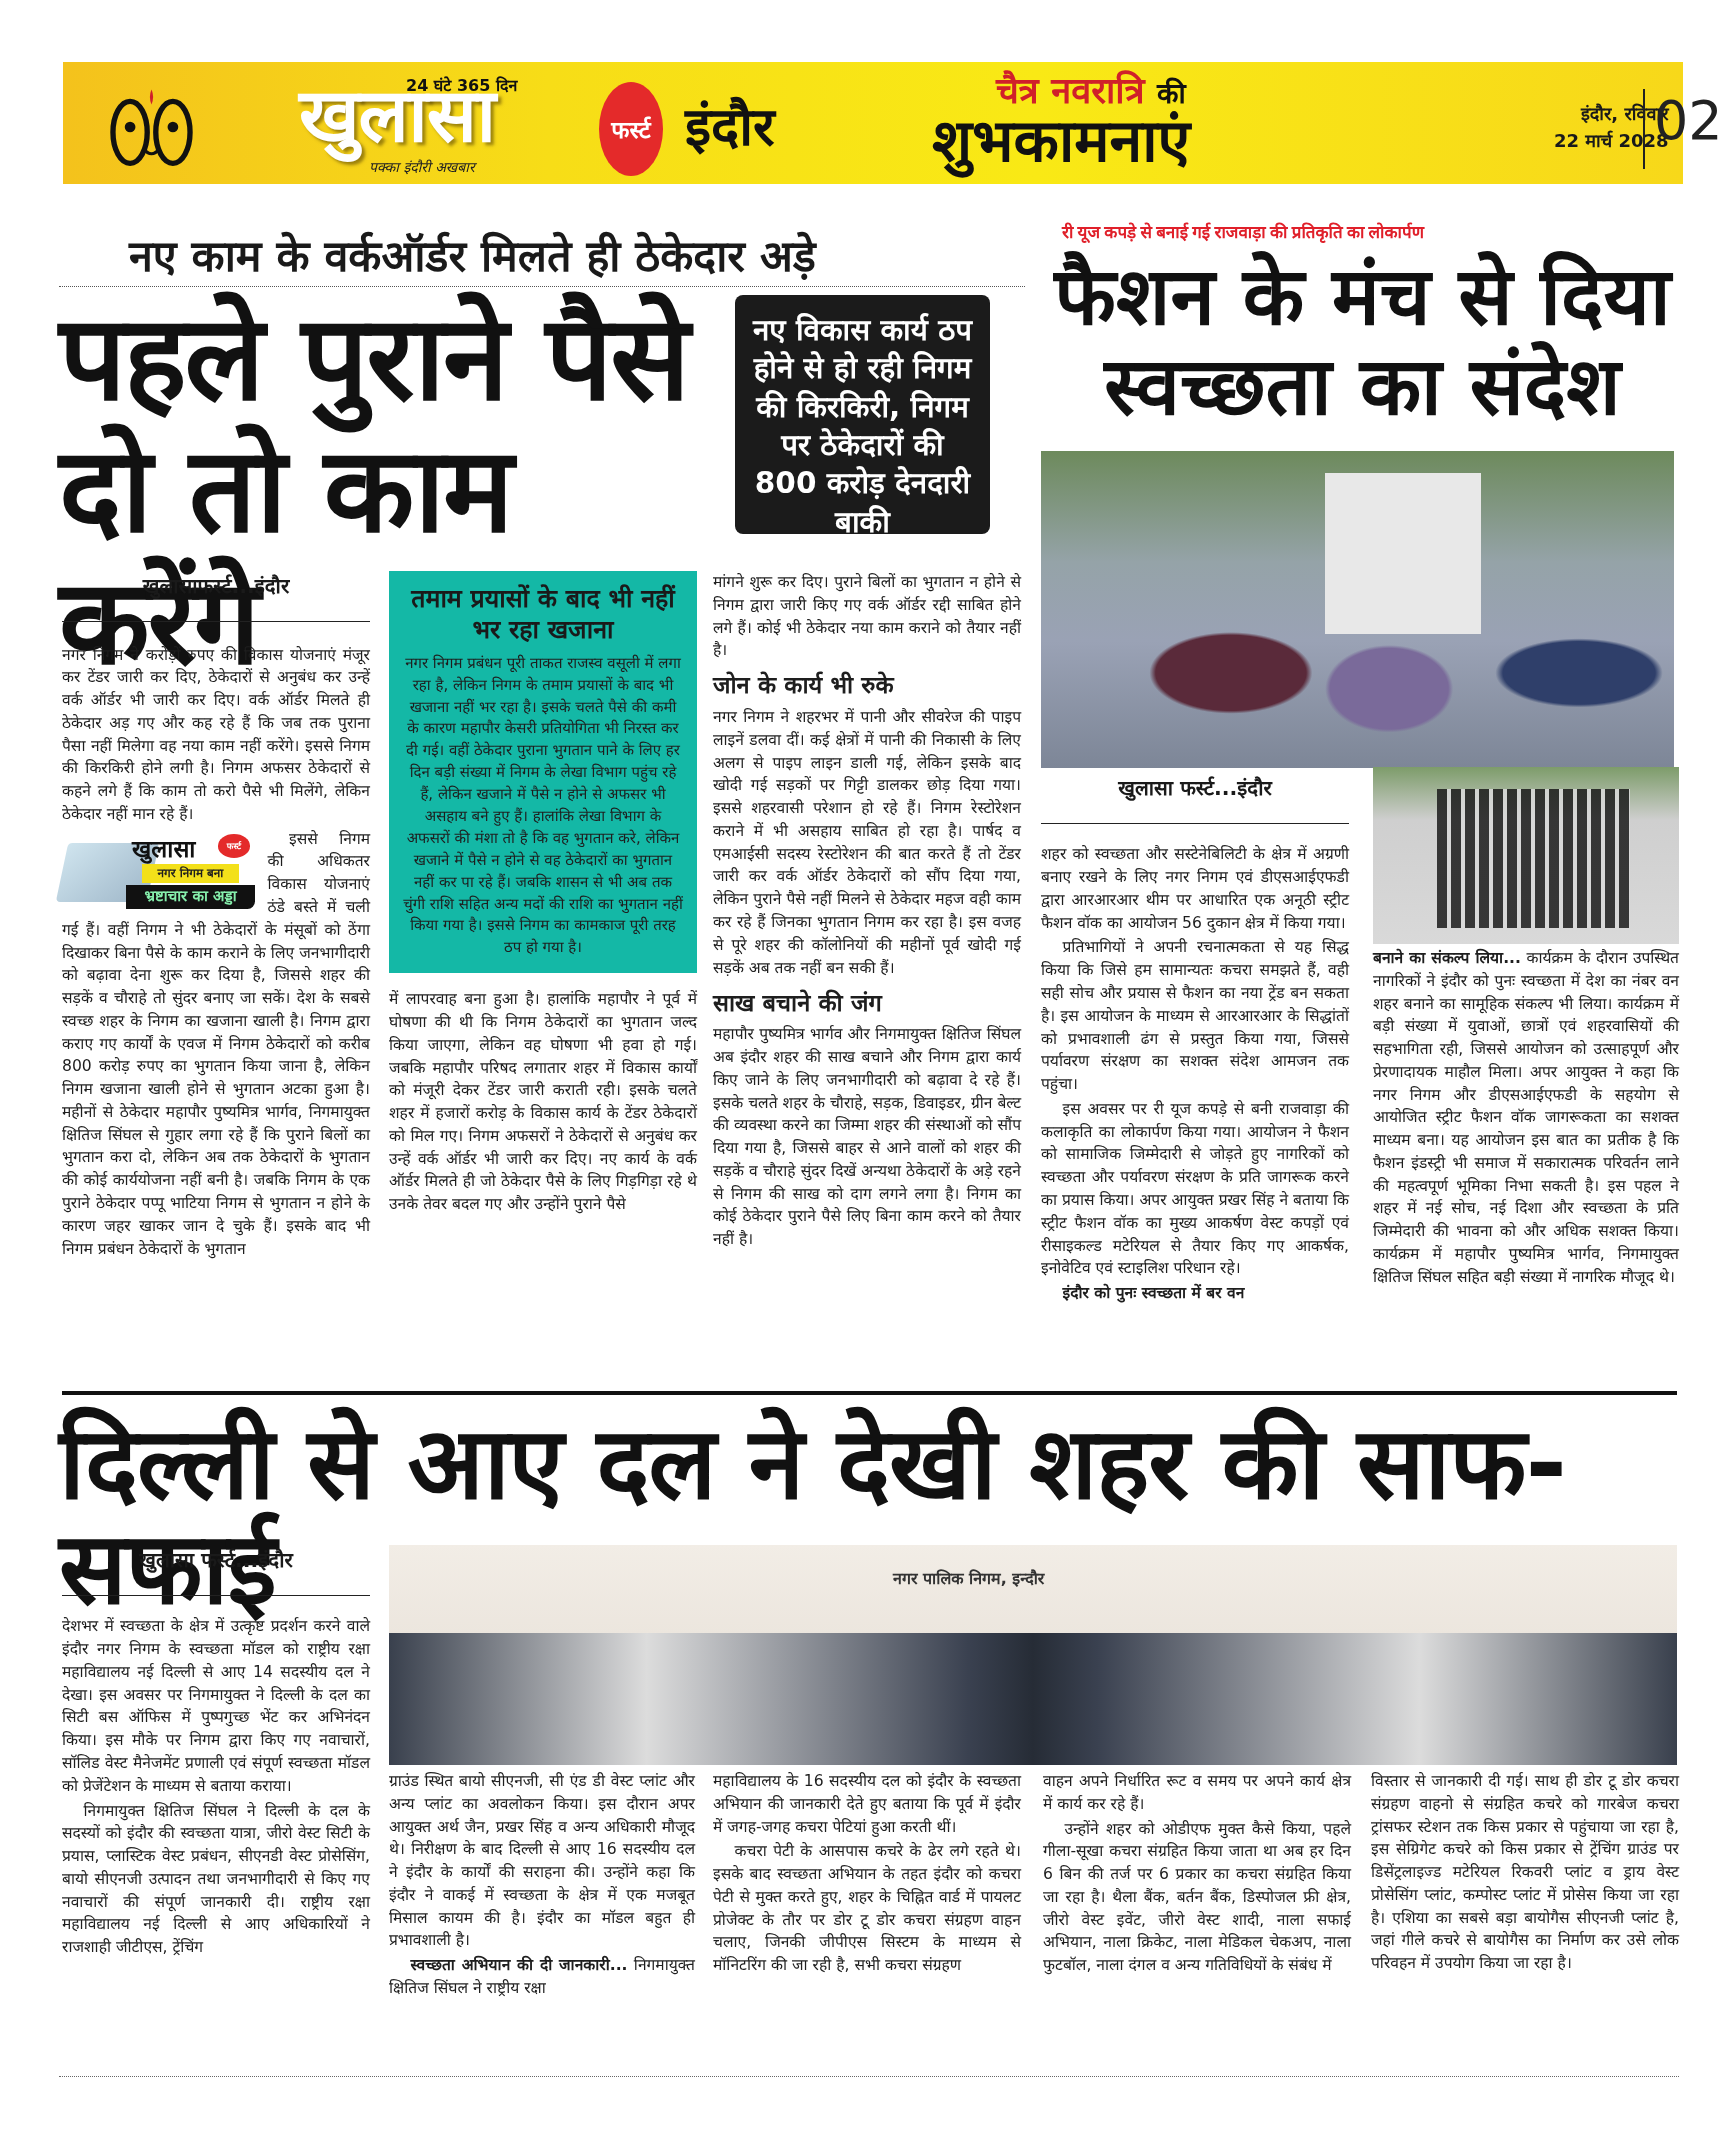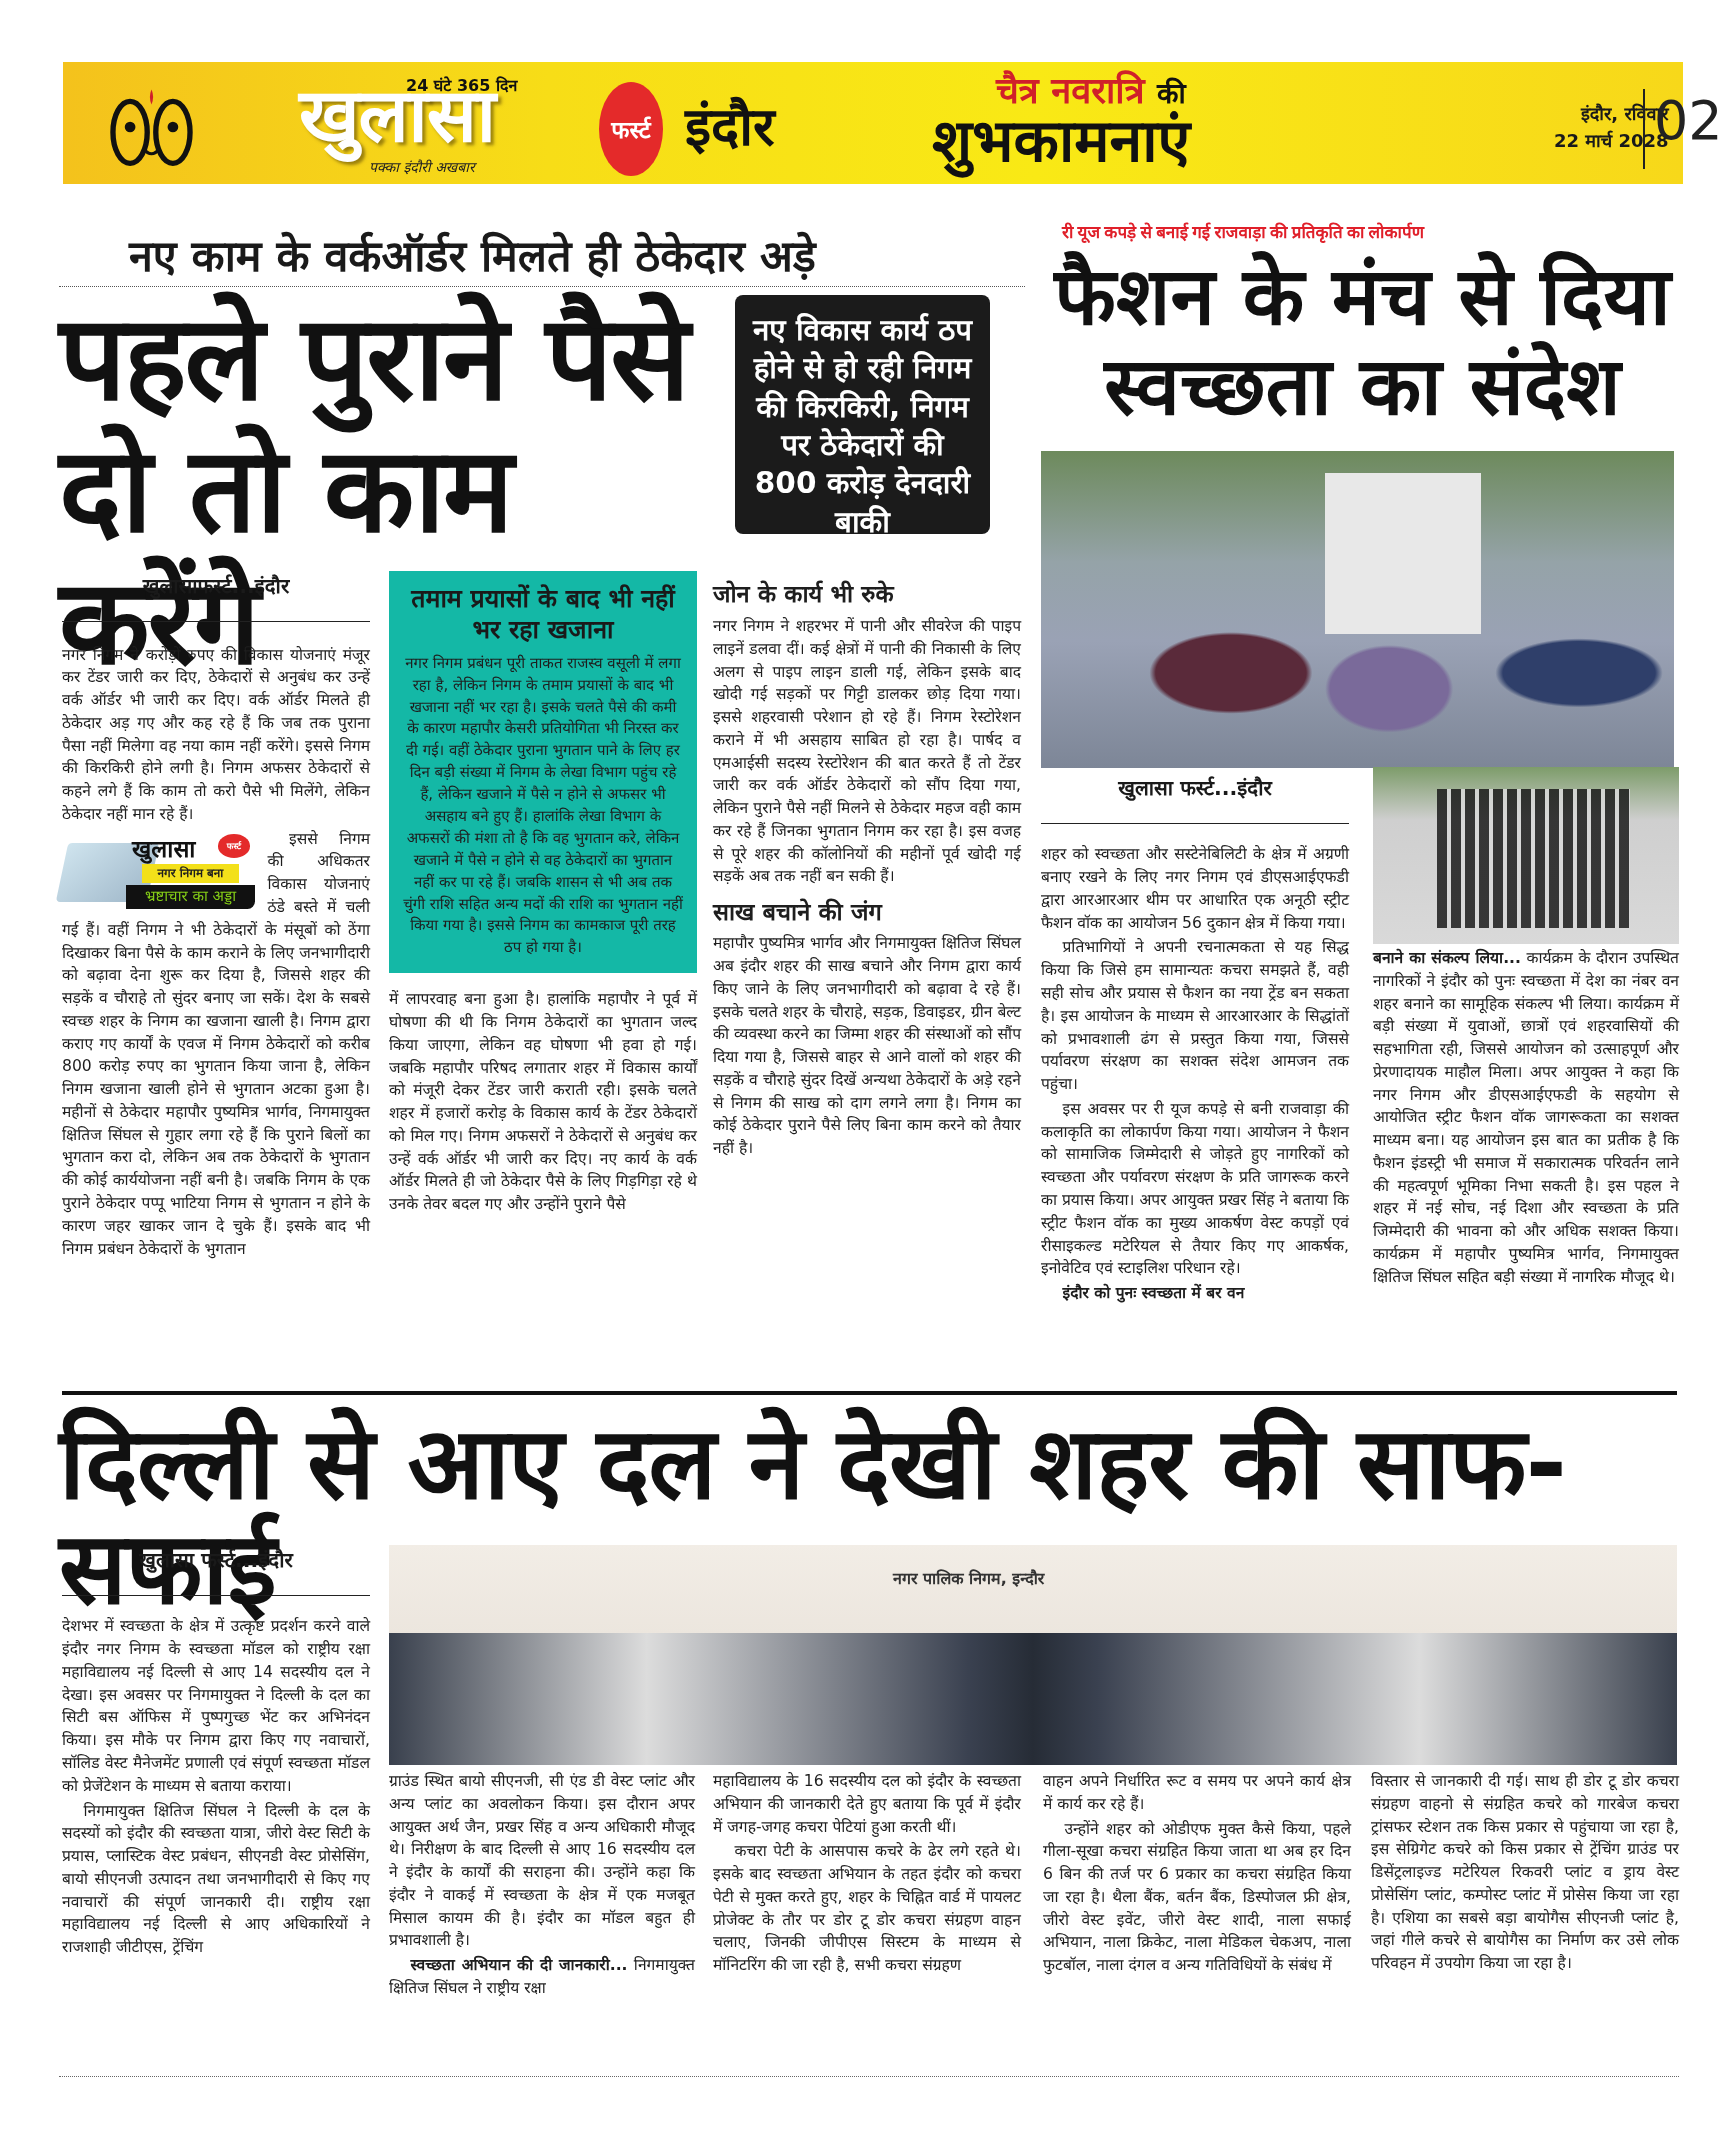--- a/index.html
+++ b/index.html
@@ -53,21 +53,21 @@
 
   .inline-logo { float: left; width: 198px; height: 80px; margin: 4.3px 7.5px 4.3px 0; position: relative; }
   .inline-logo .il-photo { position: absolute; left: 0; top: 10.7px; width: 91px; height: 59px;
     background: linear-gradient(135deg,#cfe4ee,#9fb7c9); transform: skewX(-12deg); border-radius: 4.3px; }
   .inline-logo .il-brand { position: absolute; left: 70px; top: 0; font-size: 23.6px; font-weight: bold; color: #111; }
   .inline-logo .il-first { position: absolute; left: 156px; top: 2.1px; width: 32px; height: 23.6px; background: #e42a2a;
     border-radius: 50%; color: #fff; font-size: 8.6px; font-weight: bold; display: flex; align-items: center; justify-content: center; }
   .inline-logo .il-yellow { position: absolute; left: 80px; top: 32px; width: 97px; height: 19.3px; background: #f3e01a;
     font-size: 11.8px; font-weight: bold; text-align: center; line-height: 19.3px; }
   .inline-logo .il-black { position: absolute; left: 64px; top: 53px; width: 129px; height: 23.6px; background: #111;
-    color: #84cc16; font-size: 15px; font-weight: normal; text-align: center; line-height: 23.6px; border-radius: 0 0 7.5px 0; }
+    color: #86efac; font-size: 15px; font-weight: bold; text-align: center; line-height: 23.6px; border-radius: 0 0 7.5px 0; }
 
   
   .story2-kicker { position: absolute; left: 1062px; top: 220px; font-size: 17px; color: #e0202a; font-family: Liberation Serif, serif; }
   .story2-headline { position: absolute; left: 1046px; top: 252px; width: 633px; font-size: 80px; text-align: center; line-height: 1.12; }
   .photo-fashion { left: 1041px; top: 451px; width: 633px; height: 317px;
     background:
       radial-gradient(ellipse at 30% 70%, #5a2a3a 0 12%, transparent 13%),
       radial-gradient(ellipse at 55% 75%, #7a6a9a 0 12%, transparent 13%),
       radial-gradient(ellipse at 85% 70%, #2f3f6a 0 10%, transparent 11%),
       linear-gradient(180deg, #6d8a5c 0%, #95a3a8 35%, #9aa2b5 60%, #7d8697 100%); }
@@ -149,20 +149,21 @@
 <div class="col c2">
   <div class="sidebar-box">
     <div class="sb-head">तमाम प्रयासों के बाद भी नहीं भर रहा खजाना</div>
     <div class="body-text">नगर निगम प्रबंधन पूरी ताकत राजस्व वसूली में लगा रहा है, लेकिन निगम के तमाम प्रयासों के बाद भी खजाना नहीं भर रहा है। इसके चलते पैसे की कमी के कारण महापौर केसरी प्रतियोगिता भी निरस्त कर दी गई। वहीं ठेकेदार पुराना भुगतान पाने के लिए हर दिन बड़ी संख्या में निगम के लेखा विभाग पहुंच रहे हैं, लेकिन खजाने में पैसे न होने से अफसर भी असहाय बने हुए हैं। हालांकि लेखा विभाग के अफसरों की मंशा तो है कि वह भुगतान करे, लेकिन खजाने में पैसे न होने से वह ठेकेदारों का भुगतान नहीं कर पा रहे हैं। जबकि शासन से भी अब तक चुंगी राशि सहित अन्य मदों की राशि का भुगतान नहीं किया गया है। इससे निगम का कामकाज पूरी तरह ठप हो गया है।</div>
   </div>
   <div class="body-text">में लापरवाह बना हुआ है। हालांकि महापौर ने पूर्व में घोषणा की थी कि निगम ठेकेदारों का भुगतान जल्द किया जाएगा, लेकिन वह घोषणा भी हवा हो गई। जबकि महापौर परिषद लगातार शहर में विकास कार्यों को मंजूरी देकर टेंडर जारी कराती रही। इसके चलते शहर में हजारों करोड़ के विकास कार्य के टेंडर ठेकेदारों को मिल गए। निगम अफसरों ने ठेकेदारों से अनुबंध कर उन्हें वर्क ऑर्डर भी जारी कर दिए। नए कार्य के वर्क ऑर्डर मिलते ही जो ठेकेदार पैसे के लिए गिड़गिड़ा रहे थे उनके तेवर बदल गए और उन्होंने पुराने पैसे</div>
 </div>
 
 <div class="col c3">
   <div class="body-text">
+    <p>मांगने शुरू कर दिए। पुराने बिलों का भुगतान न होने से निगम द्वारा जारी किए गए वर्क ऑर्डर रद्दी साबित होने लगे हैं। कोई भी ठेकेदार नया काम कराने को तैयार नहीं है।</p>
     <div class="subhead">जोन के कार्य भी रुके</div>
     <p>नगर निगम ने शहरभर में पानी और सीवरेज की पाइप लाइनें डलवा दीं। कई क्षेत्रों में पानी की निकासी के लिए अलग से पाइप लाइन डाली गई, लेकिन इसके बाद खोदी गई सड़कों पर गिट्टी डालकर छोड़ दिया गया। इससे शहरवासी परेशान हो रहे हैं। निगम रेस्टोरेशन कराने में भी असहाय साबित हो रहा है। पार्षद व एमआईसी सदस्य रेस्टोरेशन की बात करते हैं तो टेंडर जारी कर वर्क ऑर्डर ठेकेदारों को सौंप दिया गया, लेकिन पुराने पैसे नहीं मिलने से ठेकेदार महज वही काम कर रहे हैं जिनका भुगतान निगम कर रहा है। इस वजह से पूरे शहर की कॉलोनियों की महीनों पूर्व खोदी गई सड़कें अब तक नहीं बन सकी हैं।</p>
     <div class="subhead">साख बचाने की जंग</div>
     <p>महापौर पुष्यमित्र भार्गव और निगमायुक्त क्षितिज सिंघल अब इंदौर शहर की साख बचाने और निगम द्वारा कार्य किए जाने के लिए जनभागीदारी को बढ़ावा दे रहे हैं। इसके चलते शहर के चौराहे, सड़क, डिवाइडर, ग्रीन बेल्ट की व्यवस्था करने का जिम्मा शहर की संस्थाओं को सौंप दिया गया है, जिससे बाहर से आने वालों को शहर की सड़कें व चौराहे सुंदर दिखें अन्यथा ठेकेदारों के अड़े रहने से निगम की साख को दाग लगने लगा है। निगम का कोई ठेकेदार पुराने पैसे लिए बिना काम करने को तैयार नहीं है।</p>
   </div>
 </div>
 
 <div class="kicker story2-kicker">री यूज कपड़े से बनाई गई राजवाड़ा की प्रतिकृति का लोकार्पण</div>
 <h1 class="headline story2-headline">फैशन के मंच से दिया स्वच्छता का संदेश</h1>
 <div class="photo photo-fashion">

